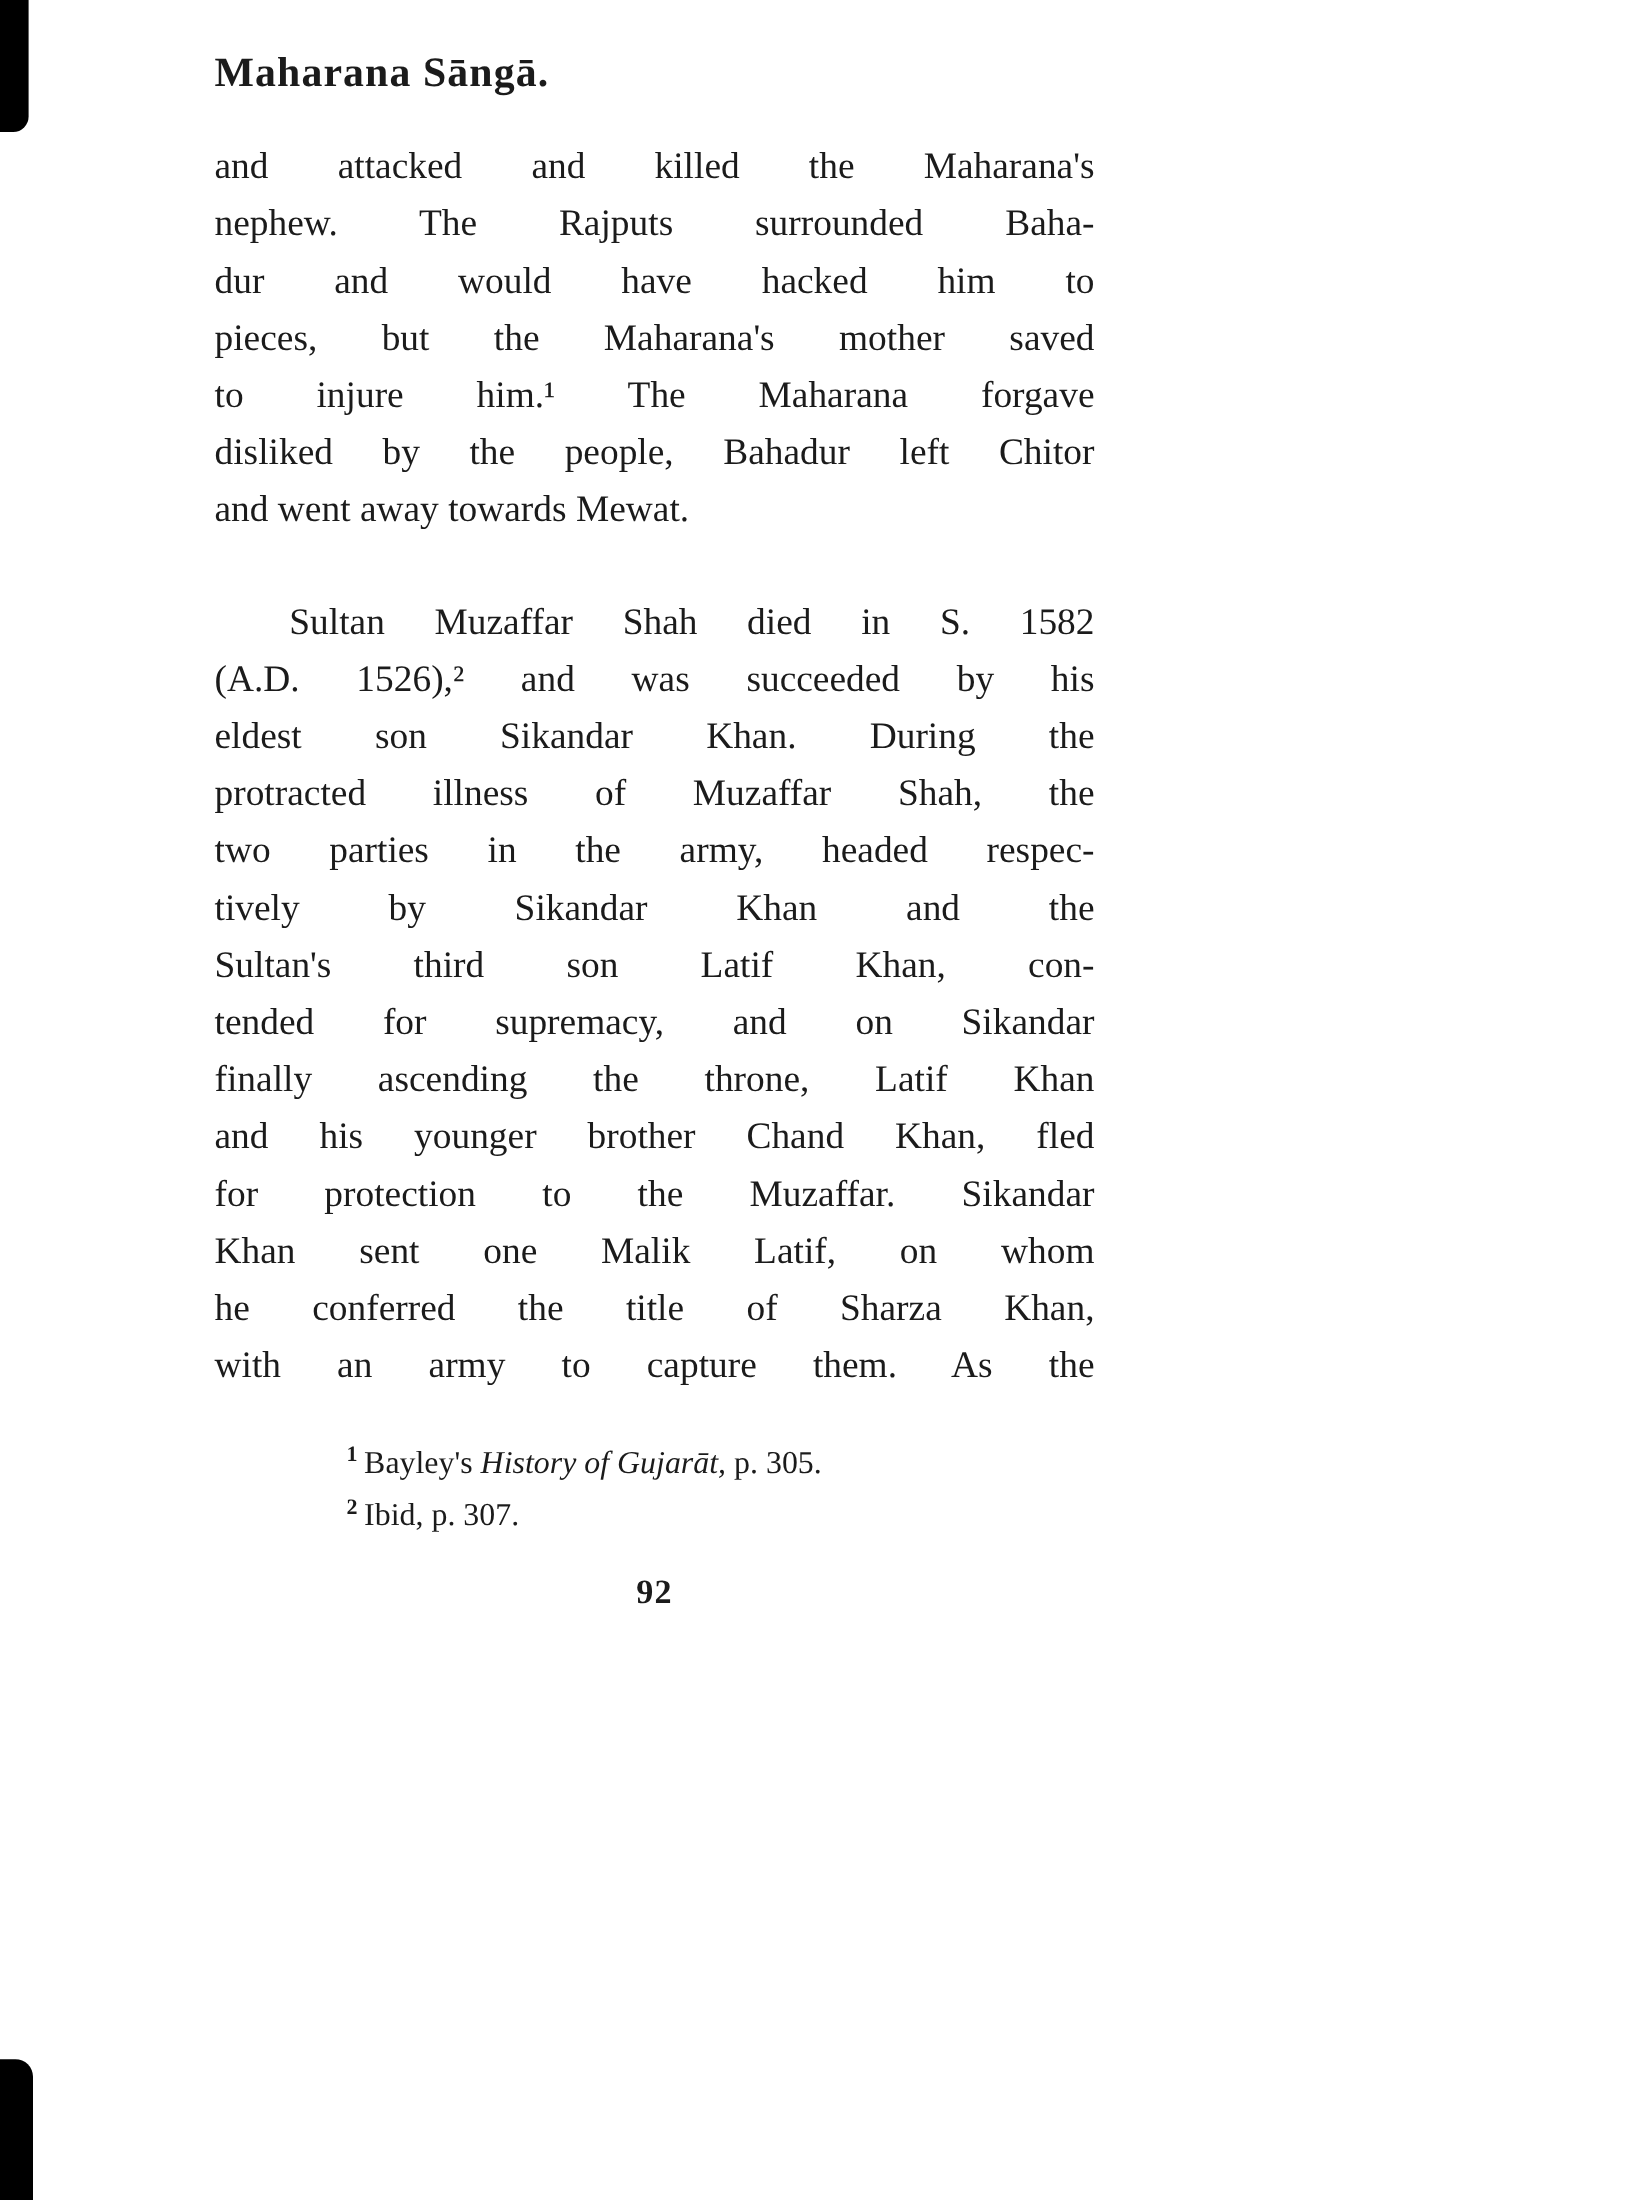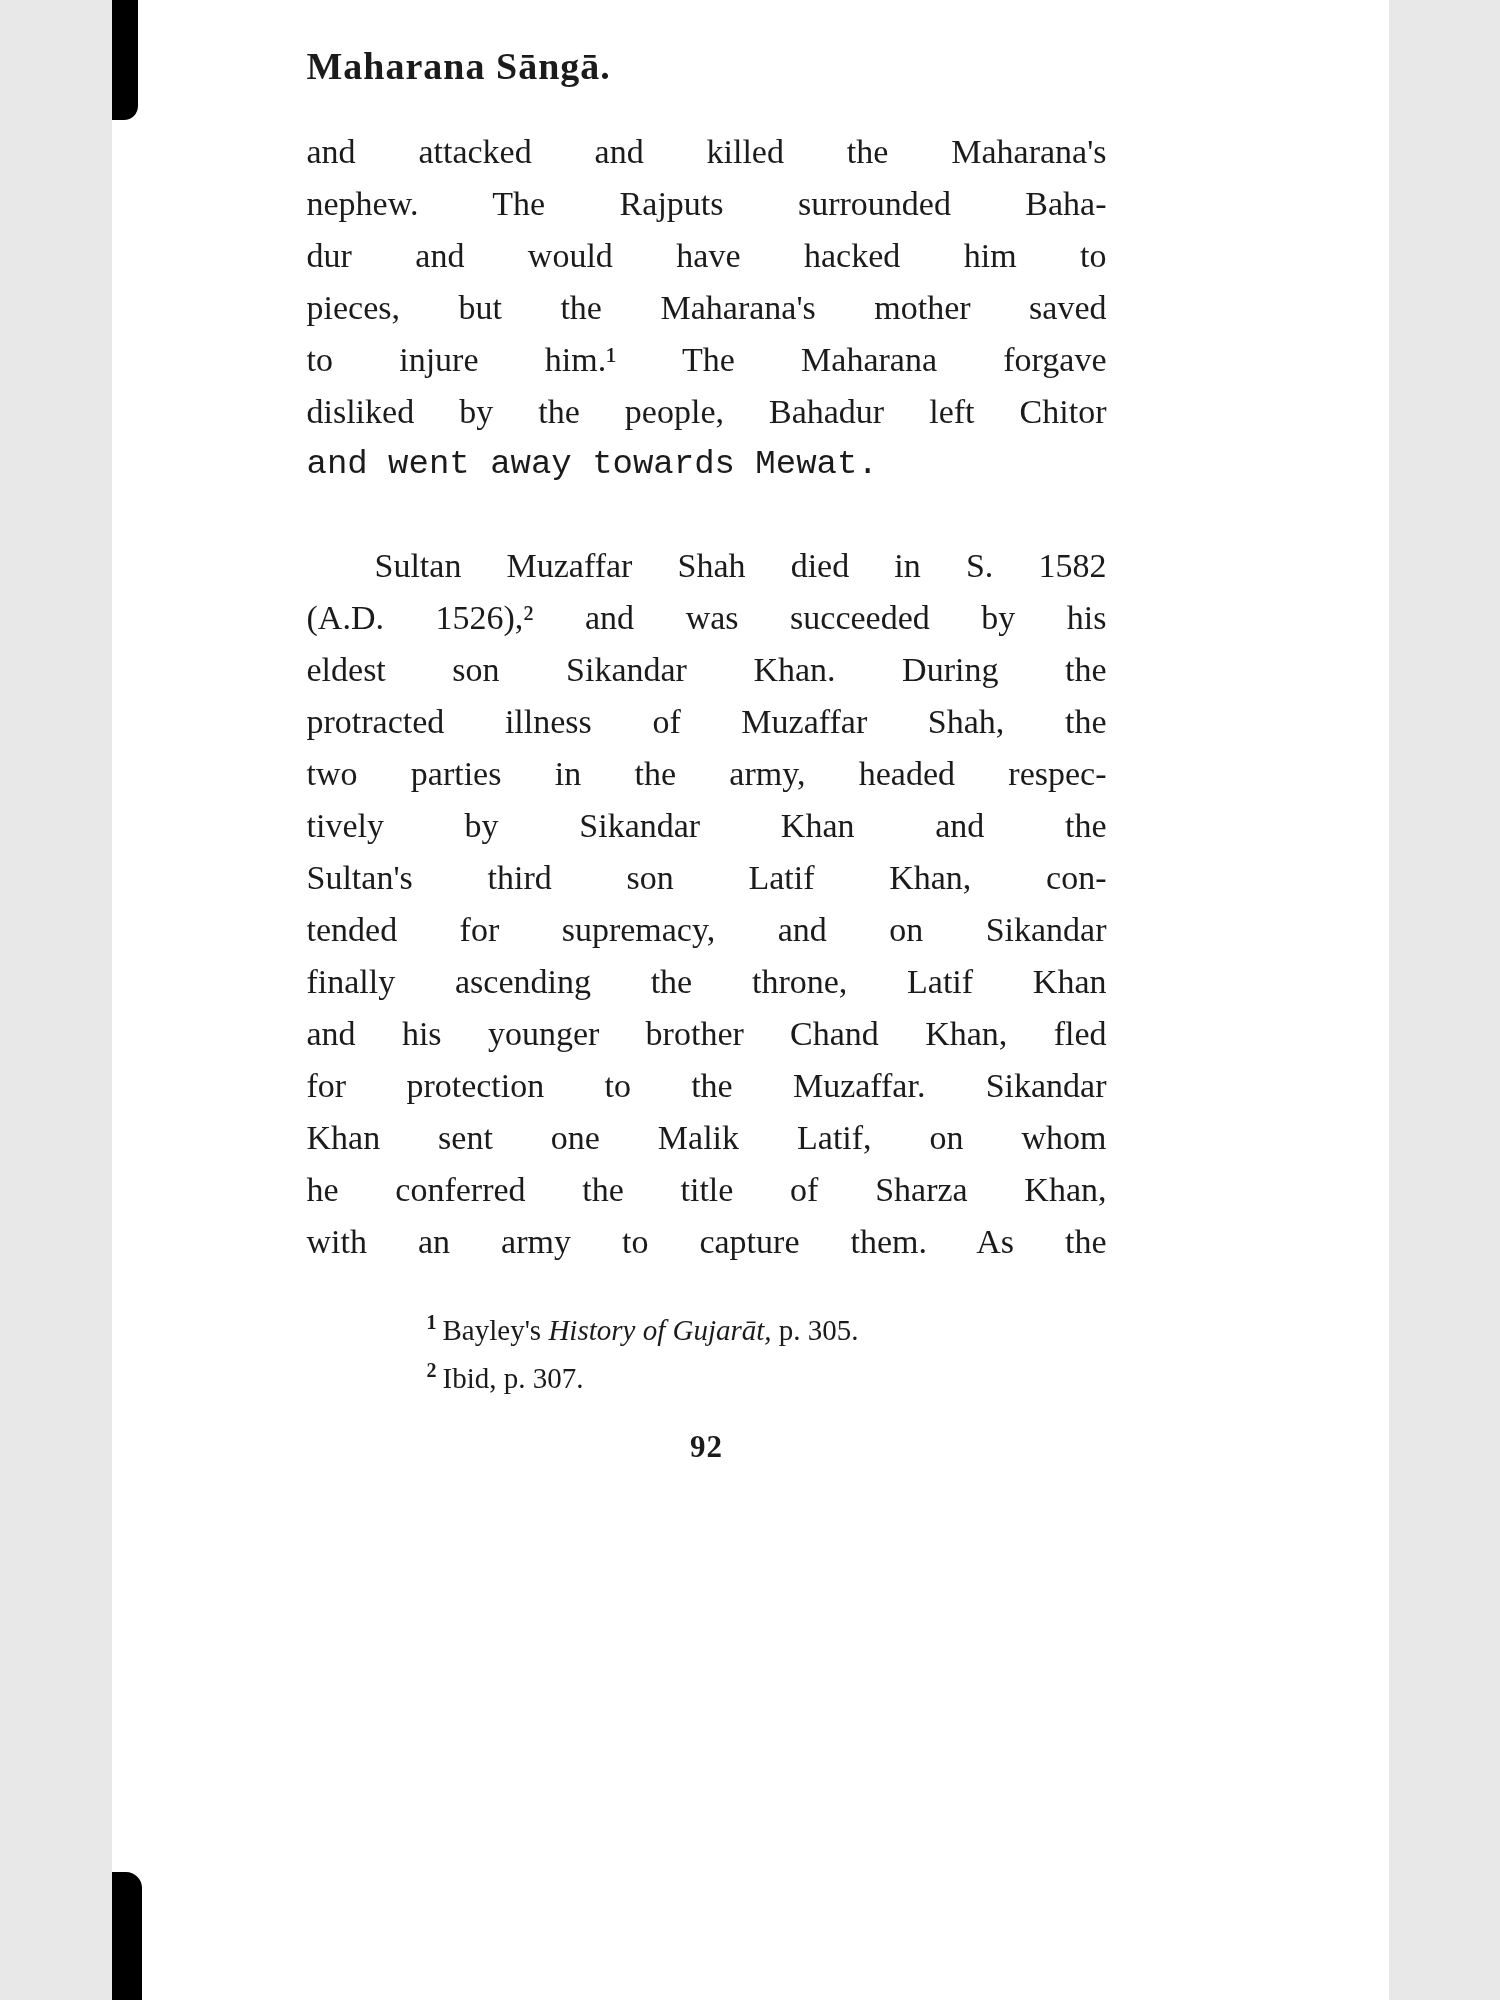--- a/index.html
+++ b/index.html
@@ -1,19 +1,19 @@
 <!DOCTYPE html>
 <html><head>
   <meta charset="utf-8">
   <style>
     * { box-sizing: border-box; }
     html, body { margin: 0; padding: 0; background: #e8e8e8; }
     .page {
       position: relative;
-      width: 1277px;
+      width: 1500px;
       height: 2000px;
       margin: 0 auto;
       background: #ffffff;
       color: #1b1b1b;
       font-family: "Liberation Serif", "DejaVu Serif", serif;
       overflow: hidden;
     }
     
     .artifact { position: absolute; background: #000; }
     .artifact-top { left: 0; top: 0; width: 26px; height: 120px; border-bottom-right-radius: 14px; }
@@ -34,21 +34,21 @@
     }
     .paragraphs { margin-top: 38px; }
     .paragraph + .paragraph { margin-top: 50px; font-family: Liberation Serif, serif; }
     .line {
       font-size: 34px;
       line-height: 52px;
       text-align: justify;
       text-align-last: justify;
       white-space: normal;
     }
-    .line.no-justify { text-align: right; text-align-last: left; font-family: Liberation Mono, monospace; }
+    .line.no-justify { text-align: right; text-align-last: left; }
     .line.indent { padding-left: 68px; }
 
     .footnotes {
       margin-top: 34px;
       margin-left: 120px;
       font-size: 29px;
       line-height: 40px;
     }
     .footnote { white-space: nowrap; }
     .fn-marker {

